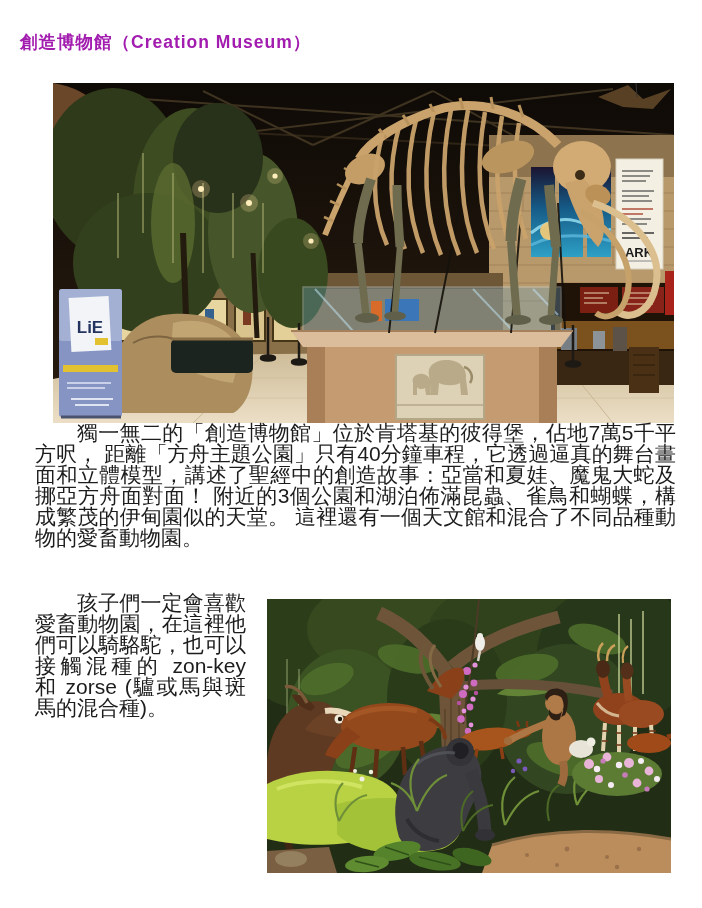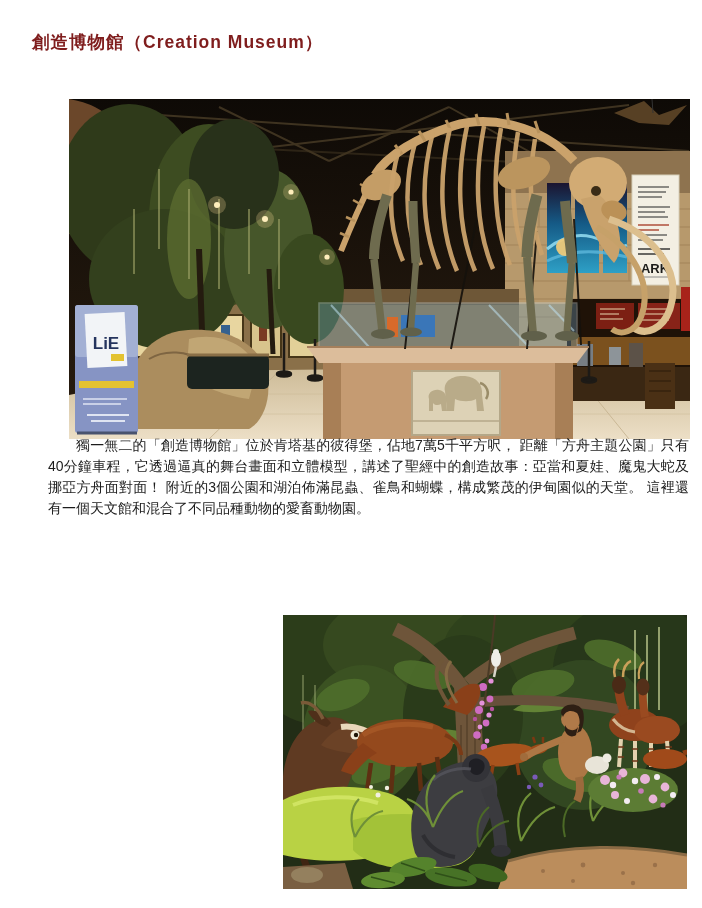--- a/index.html
+++ b/index.html
@@ -1,24 +1,24 @@
 <!DOCTYPE html>
 <html><head>
 <meta charset="utf-8">
 <style>
   html,body{margin:0;padding:0;background:#fff;}
   .page{position:relative;width:702px;height:908px;background:#ffffff;overflow:hidden;
         font-family:"Liberation Sans","DejaVu Sans",sans-serif;}
-  .title{position:absolute;left:32px;top:30px;margin:0;font-size:17.5px;font-weight:700;
-         letter-spacing:1px;color:#7f1d1d;white-space:nowrap;}
-  .photo{position:absolute;margin:16px;padding:11px;line-height:0;}
+  .title{position:absolute;left:20px;top:30px;margin:0;font-size:17.5px;font-weight:700;
+         letter-spacing:1px;color:#a21caf;white-space:nowrap;}
+  .photo{position:absolute;margin:0;padding:11px;line-height:0;}
   .photo svg{display:block;}
   .photo1{left:42px;top:72px;width:621px;height:340px;}
   .photo2{left:256px;top:588px;width:404px;height:274px;}
-  .body{margin:16px;font-size:14px;line-height:21px;color:#1c1c1c;text-align:justify;
+  .body{margin:3px;font-size:21px;line-height:21px;color:#1c1c1c;text-align:justify;
         text-indent:2em;word-break:break-word;}
   .p1{position:absolute;left:32px;top:419px;width:641px;}
   .p2{position:absolute;left:32px;top:513px;width:641px;}
   .textcol{position:absolute;left:32px;top:589px;width:217px;}
   .textcol .body + .body{margin-top:21px;}
 </style>
 </head>
 <body>
 
 <div class="page">
@@ -263,20 +263,21 @@
           <path d="M540,120 C582,134 614,170 601,210 C594,230 577,237 565,229" stroke="#dcbf8e" stroke-width="7" fill="none"></path>
           <path d="M528,128 C562,148 585,184 572,218 C566,233 552,237 543,230" stroke="#c6a169" stroke-width="6" fill="none"></path>
         </g>
       </g>
     </svg>
   </figure>
 
   <p class="body p1">獨一無二的「創造博物館」位於肯塔基的彼得堡，佔地7萬5千平方呎， 距離「方舟主題公園」只有40分鐘車程，它透過逼真的舞台畫面和立體模型，講述了聖經中的創造故事：亞當和夏娃、魔鬼大蛇及挪亞方舟面對面！ 附近的3個公園和湖泊佈滿昆蟲、雀鳥和蝴蝶，構成繁茂的伊甸園似的天堂。 這裡還有一個天文館和混合了不同品種動物的愛畜動物園。</p>
 
   <div class="textcol">
+    <p class="body">孩子們一定會喜歡愛畜動物園，在這裡他們可以騎駱駝，也可以接觸混種的 zon-key 和 zorse (驢或馬與斑馬的混合種)。</p>
   </div>
 
   <figure class="photo photo2">
     <svg width="404" height="274" viewBox="0 0 404 274">
       <rect width="404" height="274" fill="#222d16"></rect>
 
       <g>
         <ellipse cx="40" cy="50" rx="70" ry="60" fill="#2c3d1a"></ellipse>
         <ellipse cx="120" cy="30" rx="80" ry="50" fill="#36491f"></ellipse>
         <ellipse cx="250" cy="35" rx="90" ry="55" fill="#2f421c"></ellipse>

